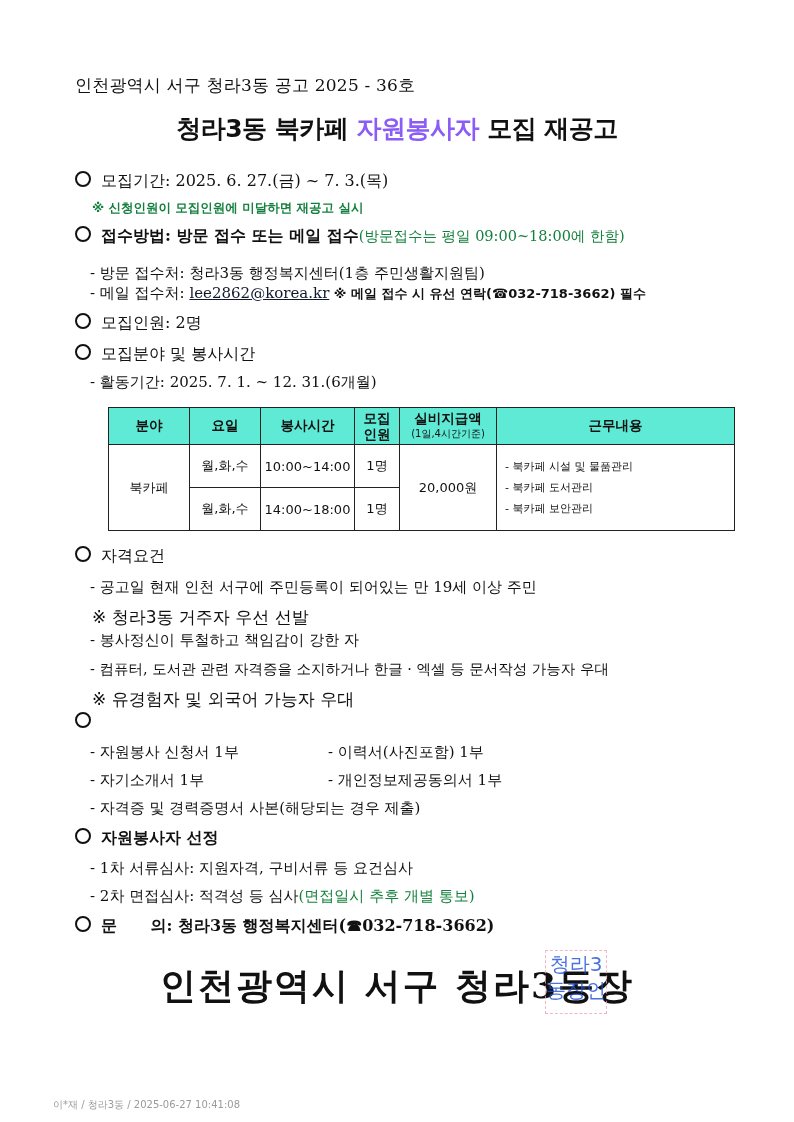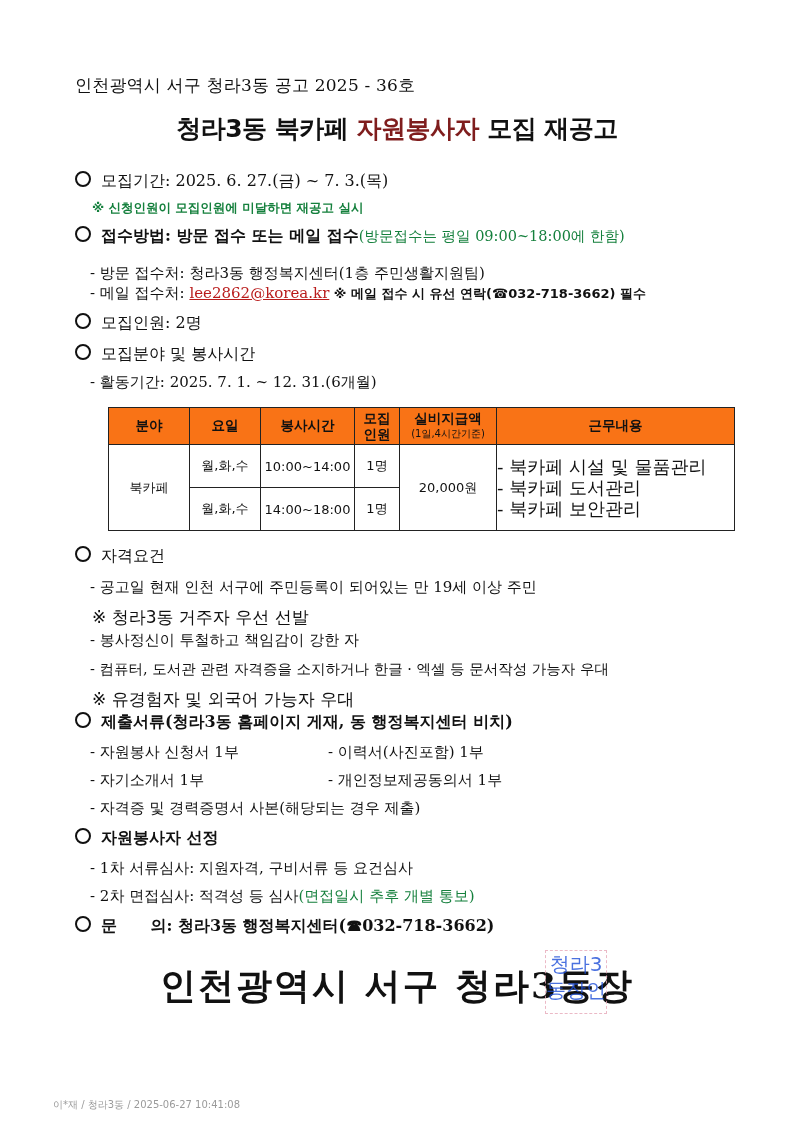--- a/index.html
+++ b/index.html
@@ -2,36 +2,36 @@
 <html><head>
 <meta charset="utf-8">
 <style>
   html, body { margin: 0; padding: 0; background: #ffffff; }
   body { width: 794px; height: 1122px; position: relative; overflow: hidden;
          font-family: "DejaVu Serif", "Liberation Serif", serif; color: #111; }
   .abs { position: absolute; white-space: nowrap; }
   .notice-no { left: 75px; top: 74px; font-size: 17px; letter-spacing: 0.2px; }
   .title { left: 0; width: 794px; text-align: center; top: 112px; font-size: 25px; font-weight: bold;
            font-family: "DejaVu Sans", "Liberation Sans", sans-serif; letter-spacing: -0.5px; }
-  .title .hl { color: #7f1d1d; }
+  .title .hl { color: #8b5cf6; }
   .sec { left: 75px; font-size: 16px; }
   .sec .bullet { display: inline-block; width: 12px; height: 12px; border: 2px solid #111; border-radius: 50%;
                  margin-right: 10px; vertical-align: -1px; }
   .sub { left: 90px; font-size: 15px; }
   .note { left: 92px; font-size: 17px; font-family: "DejaVu Sans", "Liberation Sans", sans-serif; }
   .blue { color: #15803d; }
   .boldsans { font-family: "DejaVu Sans", "Liberation Sans", sans-serif; font-weight: bold; font-size: 13px; }
-  .link { color: #b91c1c; text-decoration: underline; }
+  .link { color: #0f172a; text-decoration: underline; }
   table.sched { position: absolute; left: 108px; top: 407px; width: 627px; border-collapse: collapse;
                 font-family: "DejaVu Sans", "Liberation Sans", sans-serif; font-size: 13px; }
   table.sched th, table.sched td { border: 1px solid #222; text-align: center; padding: 0; }
-  table.sched th { background: #f97316; font-weight: bold; height: 36px; font-size: 13.5px; }
+  table.sched th { background: #5eead4; font-weight: bold; height: 36px; font-size: 13.5px; }
   table.sched th small { display: block; font-size: 10px; font-weight: normal; }
   table.sched td { height: 42px; }
-  table.sched td.duties { text-align: left; line-height: 21px; font-size: 18px; }
+  table.sched td.duties { text-align: left; padding-left: 8px; line-height: 21px; font-size: 11px; }
   .sign { left: 0; width: 794px; text-align: center; top: 962px; font-size: 36px; font-weight: bold; letter-spacing: 2px; }
   .stamp { position: absolute; left: 545px; top: 950px; width: 60px; height: 62px; border: 1px dashed #e7a8b8;
            color: #1d4ed8; font-family: "DejaVu Sans", sans-serif; font-size: 20px; line-height: 26px; text-align: center; opacity: 0.8; }
   .footer { left: 10px; top: 1098px; font-size: 10px; color: #9a9a9a; font-family: "DejaVu Sans", sans-serif; margin-left: 43px; }
 </style>
 </head>
 <body>
 
 <div class="abs notice-no">인천광역시 서구 청라3동 공고 2025 - 36호</div>
 
@@ -80,21 +80,21 @@
 </tbody>
   </table>
 
 <div class="abs sec" style="top:546px"><span class="bullet"></span><span>자격요건</span></div>
 <div class="abs sub" style="top:578px">- 공고일 현재 인천 서구에 주민등록이 되어있는 만 19세 이상 주민</div>
 <div class="abs note" style="top:606px">※ 청라3동 거주자 우선 선발</div>
 <div class="abs sub" style="top:631px">- 봉사정신이 투철하고 책임감이 강한 자</div>
 <div class="abs sub" style="top:660px; font-size:14.5px;">- 컴퓨터, 도서관 관련 자격증을 소지하거나 한글 · 엑셀 등 문서작성 가능자 우대</div>
 <div class="abs note" style="top:688px">※ 유경험자 및 외국어 가능자 우대</div>
 
-<div class="abs sec" style="top:712px; font-weight:bold;"><span class="bullet"></span><span>제출서류(청라3동 홈페이지 게재, 동 행정복지센터 비치)</span></div>
+<div class="abs sec" style="top:712px; font-weight:bold;"><span class="bullet"></span></div>
 <div class="abs sub" style="top:743px">- 자원봉사 신청서 1부</div>
 <div class="abs sub" style="top:743px; left:328px;">- 이력서(사진포함) 1부</div>
 <div class="abs sub" style="top:771px">- 자기소개서 1부</div>
 <div class="abs sub" style="top:771px; left:328px;">- 개인정보제공동의서 1부</div>
 <div class="abs sub" style="top:799px">- 자격증 및 경력증명서 사본(해당되는 경우 제출)</div>
 
 <div class="abs sec" style="top:828px; font-weight:bold;"><span class="bullet"></span><span>자원봉사자 선정</span></div>
 <div class="abs sub" style="top:859px">- 1차 서류심사: 지원자격, 구비서류 등 요건심사</div>
 <div class="abs sub" style="top:887px"><span>- 2차 면접심사: 적격성 등 심사</span><span class="blue">(면접일시 추후 개별 통보)</span></div>
 

